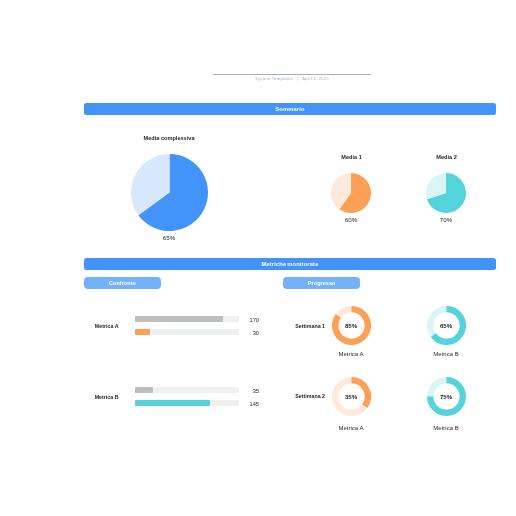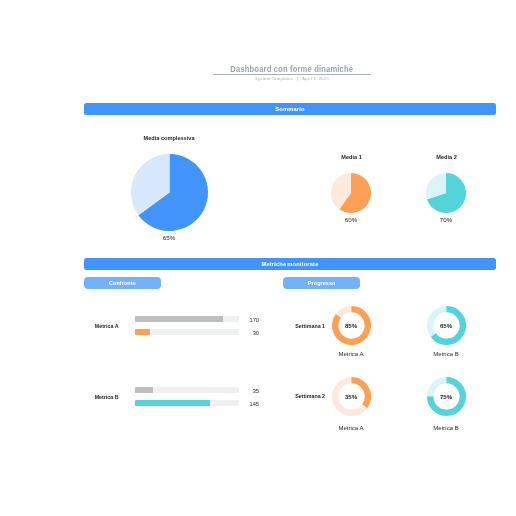--- a/index.html
+++ b/index.html
@@ -44,21 +44,20 @@
   .donut-pct{font-size:6.1px;font-weight:bold;color:#1f1f1f;text-align:center;
              line-height:6px;letter-spacing:0;}
   .donut-cap{font-size:6px;color:#2b2b2b;text-align:center;line-height:6px;
              letter-spacing:0;}
 </style>
 </head>
 <body>
 
 <div class="page">
 
-  <div class="abs doc-title"><span>Dashboard con forme dinamiche</span></div>
   <div class="abs title-rule"></div>
   <div class="abs doc-sub">
     <span>System Templates</span>
     <span class="sep">|</span>
     <span>April 3, 2025</span>
   </div>
 
   <div class="abs banner" style="top:103px">
     <span>Sommario</span>
   </div>

